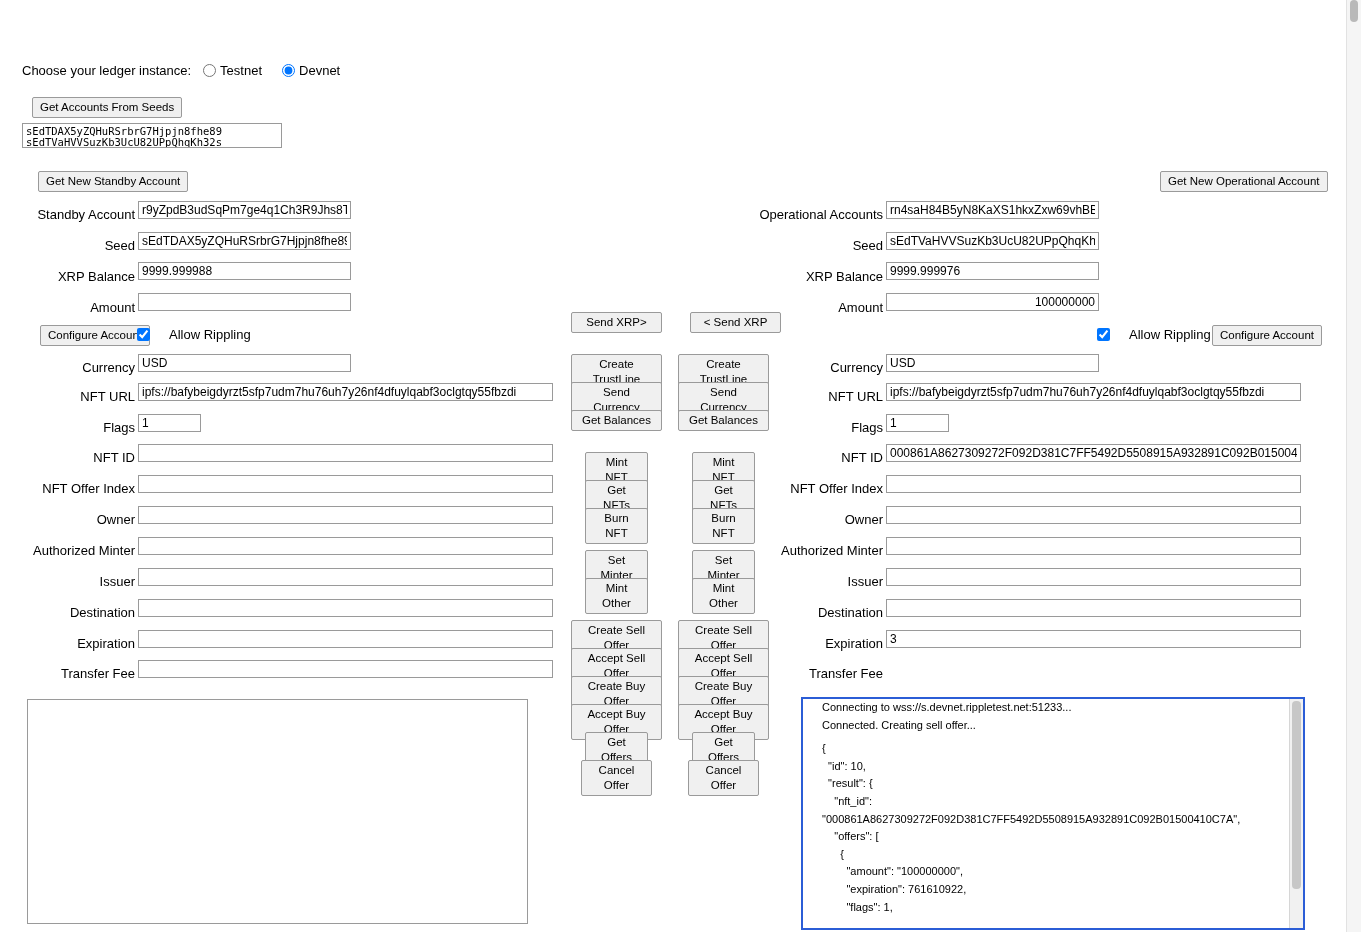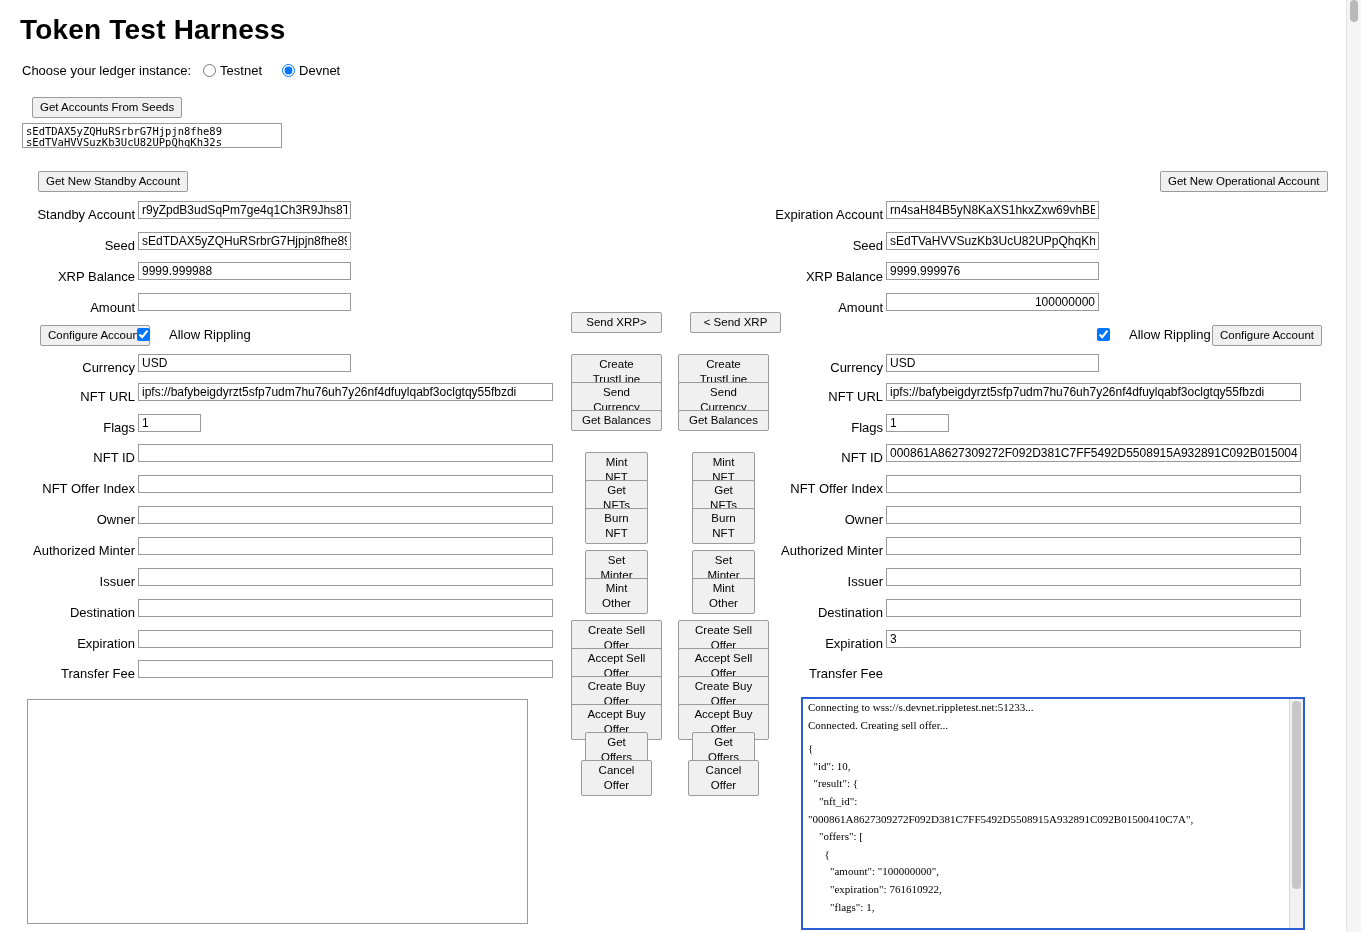--- a/index.html
+++ b/index.html
@@ -103,22 +103,22 @@
     left: 801px;
     top: 697px;
     width: 500px;
     height: 229px;
     border: 2px solid #2b5dd6;
     background: #fff;
     overflow: hidden;
   }
   .results pre {
     margin: 0;
-    padding: 3px 5px;
-    font-family: Liberation Serif, serif;
+    padding: 3px 19px;
+    font-family: Liberation Sans, sans-serif;
     font-size: 11px;
     line-height: 11.6px;
     white-space: pre;
     color: #000;
   }
   .scrollbar {
     position: absolute;
     right: 0;
     top: 0;
     width: 13px;
@@ -159,21 +159,20 @@
     height: 22px;
     background: #b9b9b9;
     border-radius: 4px;
   }
 </style>
 </head>
 <body>
 
 <div id="page">
 
-  <h1 class="title">Token Test Harness</h1>
 
   <div class="ledger-row">
     <span class="lbl">Choose your ledger instance:</span>
     <label class="radio-wrap">
       <input type="radio" name="ledger" style="">
       <span>Testnet</span>
     </label>
     <label class="radio-wrap">
       <input type="radio" name="ledger" checked="" style="">
       <span>Devnet</span>
@@ -267,21 +266,21 @@
   <button class="midbtn right" style="left:680px; top:578px; width:63px;">Mint Other</button>
   <button class="midbtn right" style="left:666px; top:620px;">Create Sell Offer</button>
   <button class="midbtn right" style="left:666px; top:648px;">Accept Sell Offer</button>
   <button class="midbtn right" style="left:666px; top:676px;">Create Buy Offer</button>
   <button class="midbtn right" style="left:666px; top:704px;">Accept Buy Offer</button>
   <button class="midbtn right" style="left:680px; top:732px; width:63px;">Get Offers</button>
   <button class="midbtn right" style="left:676px; top:760px; width:71px;">Cancel Offer</button>
 
   <button class="btn-operational">Get New Operational Account</button>
 
-  <div class="fieldlabel" style="left:700px; top:207px; width:183px;">Expiration Account</div>
+  <div class="fieldlabel" style="left:700px; top:207px; width:183px;">Operational Accounts</div>
   <input type="text" class="abs" style="left: 886px; top: 201px; width: 213px;" value="rn4saH84B5yN8KaXS1hkxZxw69vhBBnTno">
 
   <div class="fieldlabel" style="left:700px; top:238px; width:183px;">Seed</div>
   <input type="text" class="abs" style="left: 886px; top: 232px; width: 213px;" value="sEdTVaHVVSuzKb3UcU82UPpQhqKh32s">
 
   <div class="fieldlabel" style="left:700px; top:269px; width:183px;">XRP Balance</div>
   <input type="text" class="abs" style="left: 886px; top: 262px; width: 213px;" value="9999.999976">
 
   <div class="fieldlabel" style="left:700px; top:300px; width:183px;">Amount</div>
   <input type="text" class="abs" style="left: 886px; top: 293px; width: 213px; text-align: right;" value="100000000">

